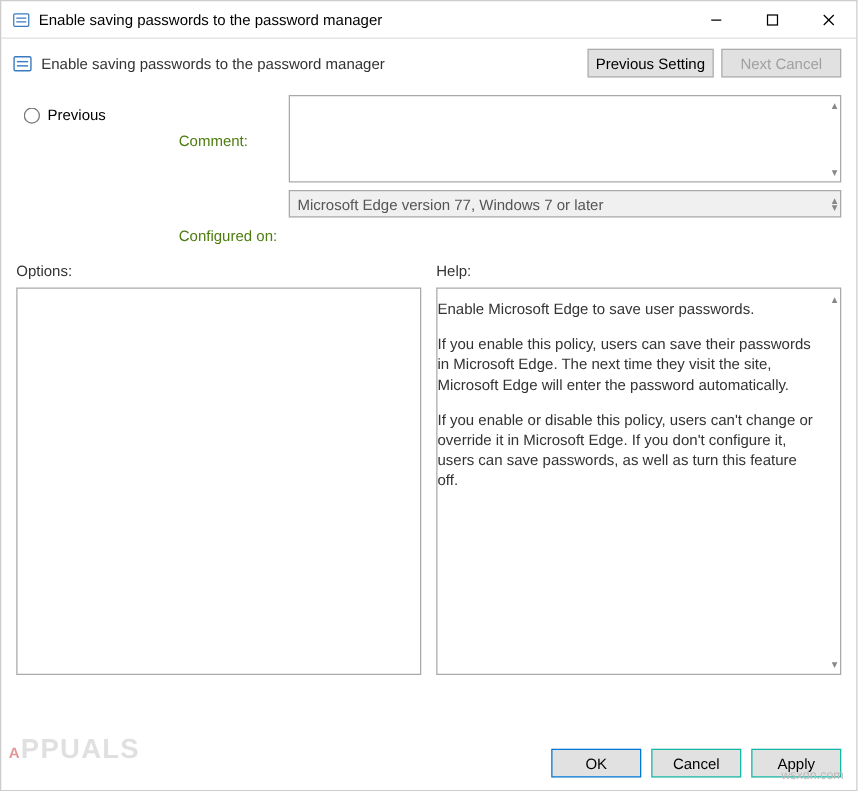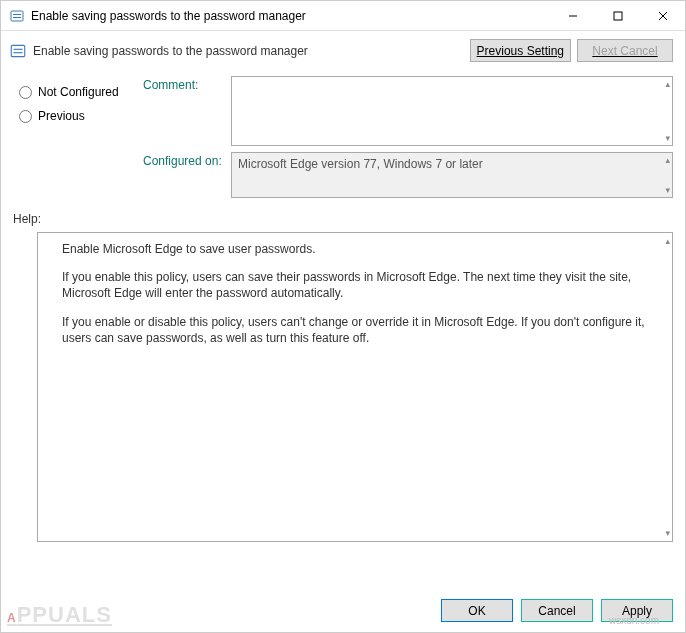--- a/index.html
+++ b/index.html
@@ -58,21 +58,20 @@
       height: 18px;
       margin-right: 6px;
     }
     .subheader-title {
       flex: 1;
       color: #333;
     }
     .nav-buttons {
       display: flex;
       gap: 6px;
-      text-decoration: underline;
     }
     .nav-btn {
       min-width: 96px;
       height: 23px;
       border: 1px solid #adadad;
       background: #e1e1e1;
       color: #000;
       display: flex;
       align-items: center;
       justify-content: center;
@@ -109,22 +108,23 @@
     }
     .fields-col {
       flex: 1;
     }
     .field-row {
       display: flex;
       margin-bottom: 6px;
     }
     .field-label {
       width: 88px;
-      color: #0f766e;
+      color: #4d7c0f;
       padding-top: 2px;
+      margin-top: 28px;
     }
     .comment-box {
       flex: 1;
       height: 70px;
       border: 1px solid #a9a9a9;
       background: #fff;
       position: relative;
       padding: 4px 6px;
       color: #333;
     }
@@ -137,21 +137,21 @@
     }
     .comment-box .scroll-down, .help-box .scroll-down, .supported-box .scroll-down {
       position: absolute;
       right: 2px;
       bottom: 2px;
       font-size: 9px;
       color: #888;
     }
     .supported-box {
       flex: 1;
-      height: 46px;
+      height: 22px;
       border: 1px solid #a9a9a9;
       background: #f0f0f0;
       color: #555;
       padding: 4px 6px;
       position: relative;
     }
     .lower-area {
       display: flex;
       padding: 0 12px;
       gap: 12px;
@@ -168,25 +168,24 @@
     }
     .options-box {
       border: 1px solid #a9a9a9;
       background: #fff;
       height: 310px;
     }
     .help-box {
       border: 1px solid #a9a9a9;
       background: #fff;
       height: 310px;
-      padding: 8px 18px 8px 24px;
+      padding: 8px 18px 8px 0;
       color: #333;
       line-height: 1.35;
       position: relative;
-      margin-left: 24px;
     }
     .help-box p {
       margin: 0 0 12px 0;
     }
     .footer {
       display: flex;
       justify-content: flex-end;
       gap: 8px;
       padding: 10px 12px;
       position: absolute;
@@ -202,34 +201,33 @@
       display: flex;
       align-items: center;
       justify-content: center;
     }
     .footer-btn.primary {
       border: 1px solid #0078d7;
     }
     .watermark {
       position: absolute;
       bottom: 6px;
-      right: 26px;
+      right: 10px;
       color: #bbb;
       font-size: 10px;
     }
     .logo-watermark {
       position: absolute;
-      bottom: 4px;
+      bottom: 20px;
       left: 6px;
       font-size: 22px;
       font-weight: bold;
       color: #ccc;
       letter-spacing: 1px;
       opacity: 0.6;
-      text-decoration: underline;
     }
     .logo-watermark .red { color: #d05050; }
   </style>
 </head>
 <body>
 
 <div class="titlebar">
   <span class="icon">
     <svg width="16" height="16" viewBox="0 0 16 16">
       <rect x="2" y="3" width="12" height="10" rx="1" fill="#fff" stroke="#3a7abf" stroke-width="1"></rect>
@@ -270,24 +268,20 @@
   <div class="nav-buttons">
     <div class="nav-btn">Previous Setting</div>
     <div class="nav-btn disabled">Next Cancel</div>
   </div>
 </div>
 
 <div class="main-settings">
   <div class="radio-col">
     <label class="radio-item">
       <input type="radio" name="state" style="">
-      <span>Not Configured</span>
-    </label>
-    <label class="radio-item">
-      <input type="radio" name="state" style="">
       <span>Previous</span>
     </label>
   </div>
   <div class="fields-col">
     <div class="field-row">
       <div class="field-label">Comment:</div>
       <div class="comment-box">
         <span></span>
         <span class="scroll-up">▴</span>
         <span class="scroll-down">▾</span>
@@ -299,20 +293,24 @@
         <span>Microsoft Edge version 77, Windows 7 or later</span>
         <span class="scroll-up">▴</span>
         <span class="scroll-down">▾</span>
       </div>
     </div>
   </div>
 </div>
 
 <div class="lower-area">
   <div class="lower-col">
+    <div class="lower-label">Options:</div>
+    <div class="options-box"></div>
+  </div>
+  <div class="lower-col">
     <div class="lower-label">Help:</div>
     <div class="help-box">
       <p>Enable Microsoft Edge to save user passwords.</p>
       <p>If you enable this policy, users can save their passwords in Microsoft Edge. The next time they visit the site, Microsoft Edge will enter the password automatically.</p>
       <p>If you enable or disable this policy, users can't change or override it in Microsoft Edge. If you don't configure it, users can save passwords, as well as turn this feature off.</p>
       <span class="scroll-up">▴</span>
       <span class="scroll-down">▾</span>
     </div>
   </div>
 </div>

